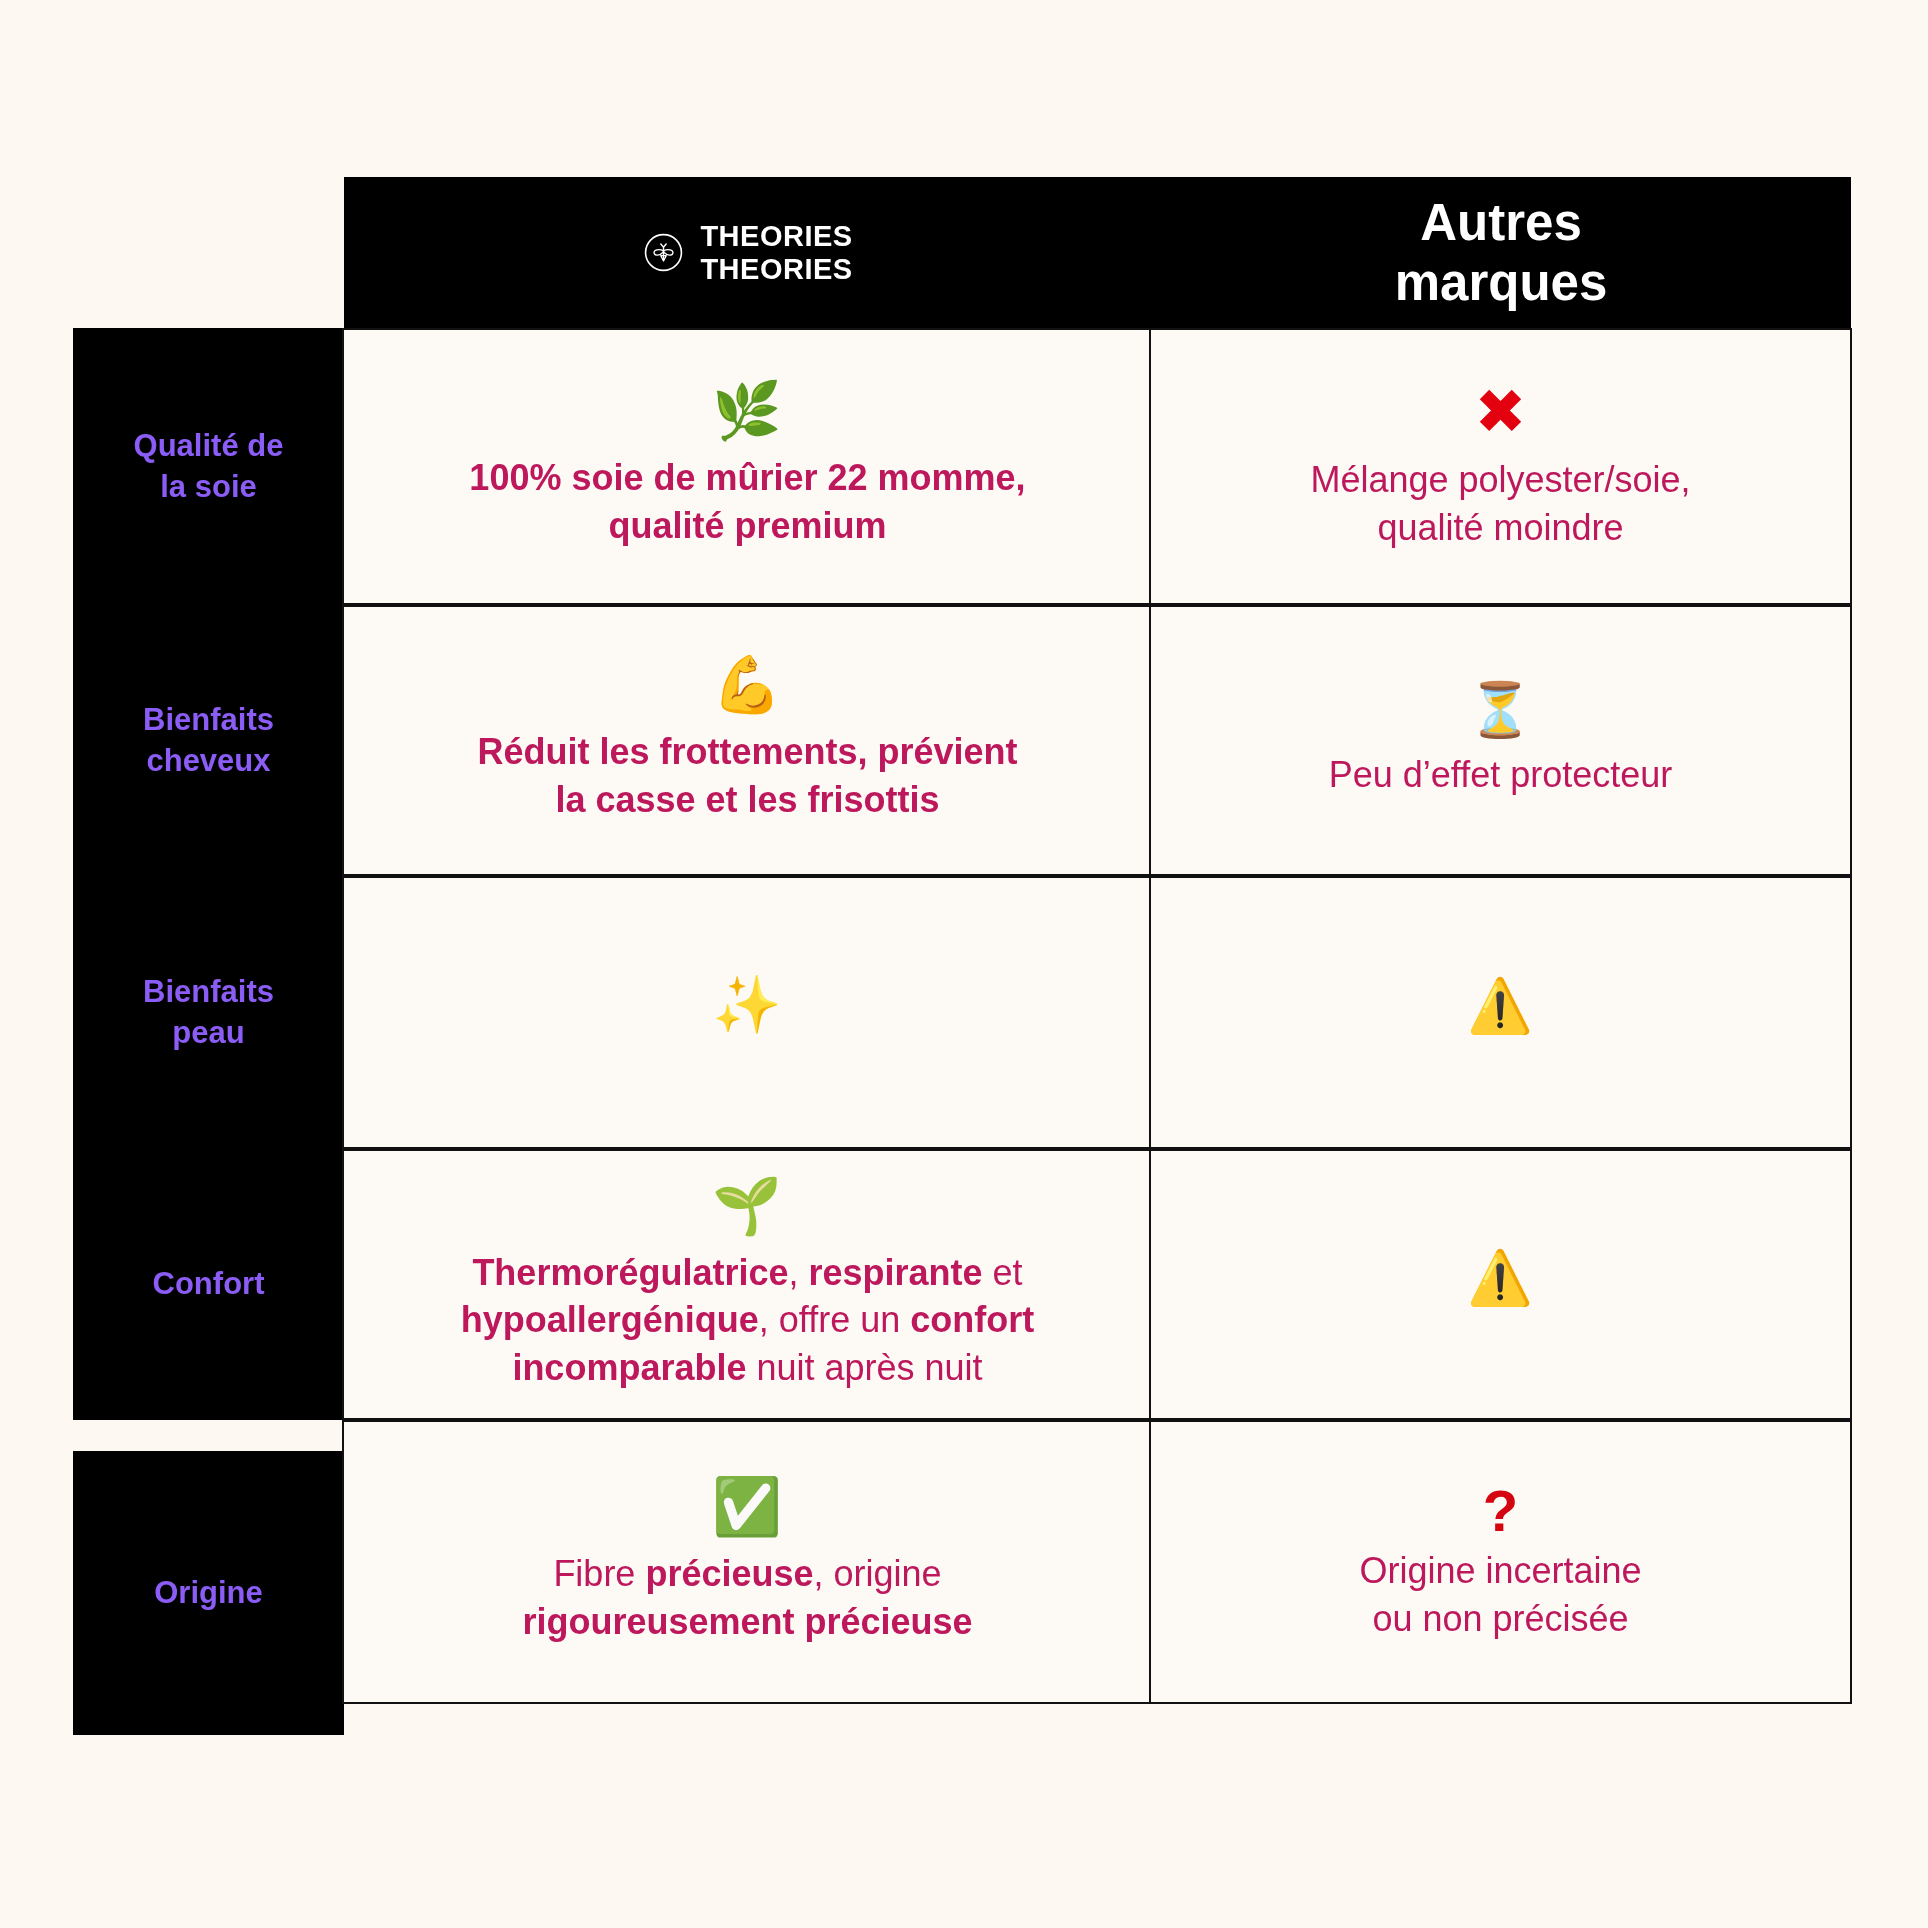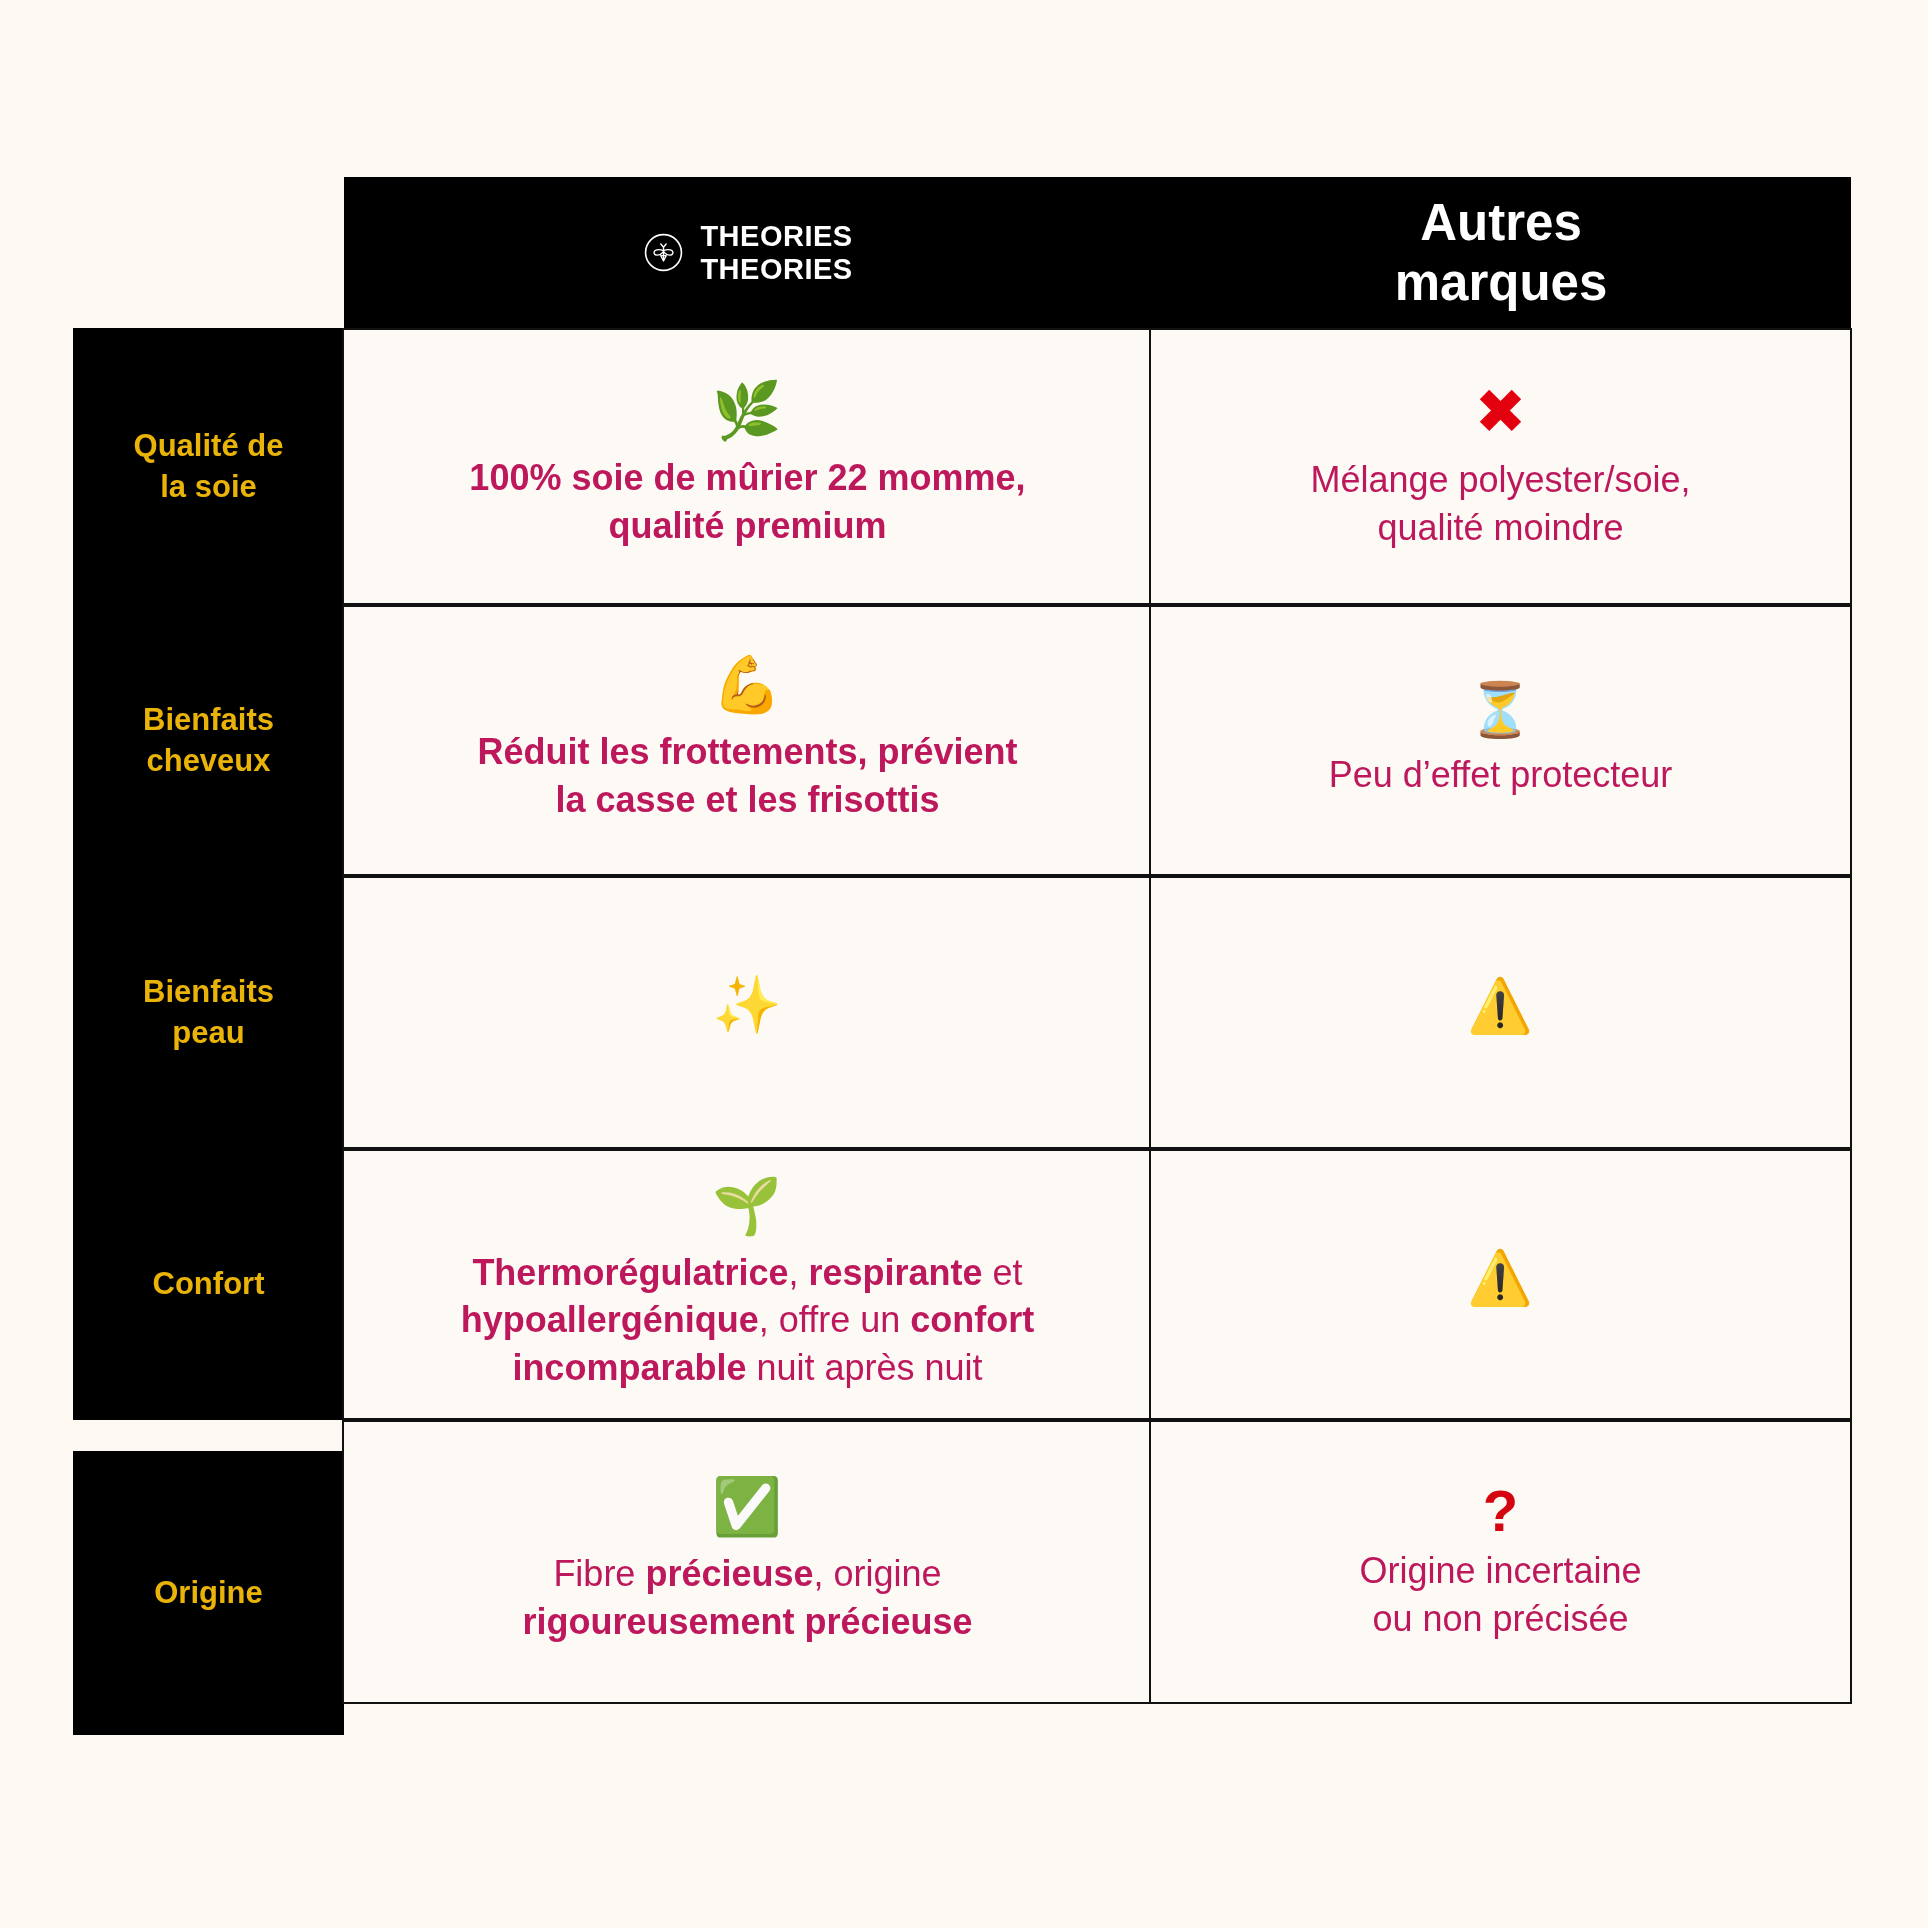--- a/index.html
+++ b/index.html
@@ -32,21 +32,21 @@
     letter-spacing:0.5px;text-align:left;
   }
 
   .hdr-title{
     font-size:51px;font-weight:700;line-height:1.17;text-align:center;
   }
 
   
   .lbl{
     position:absolute;left:73px;width:271px;
-    background:#000000;color:#eab308;
+    background:#000000;color:#8b5cf6;
     display:flex;align-items:center;justify-content:center;
     text-align:center;
     font-size:31px;font-weight:700;line-height:1.3;
     box-sizing:border-box;
   }
 
   
   .cell{
     position:absolute;
     background:#FDFAF5;

